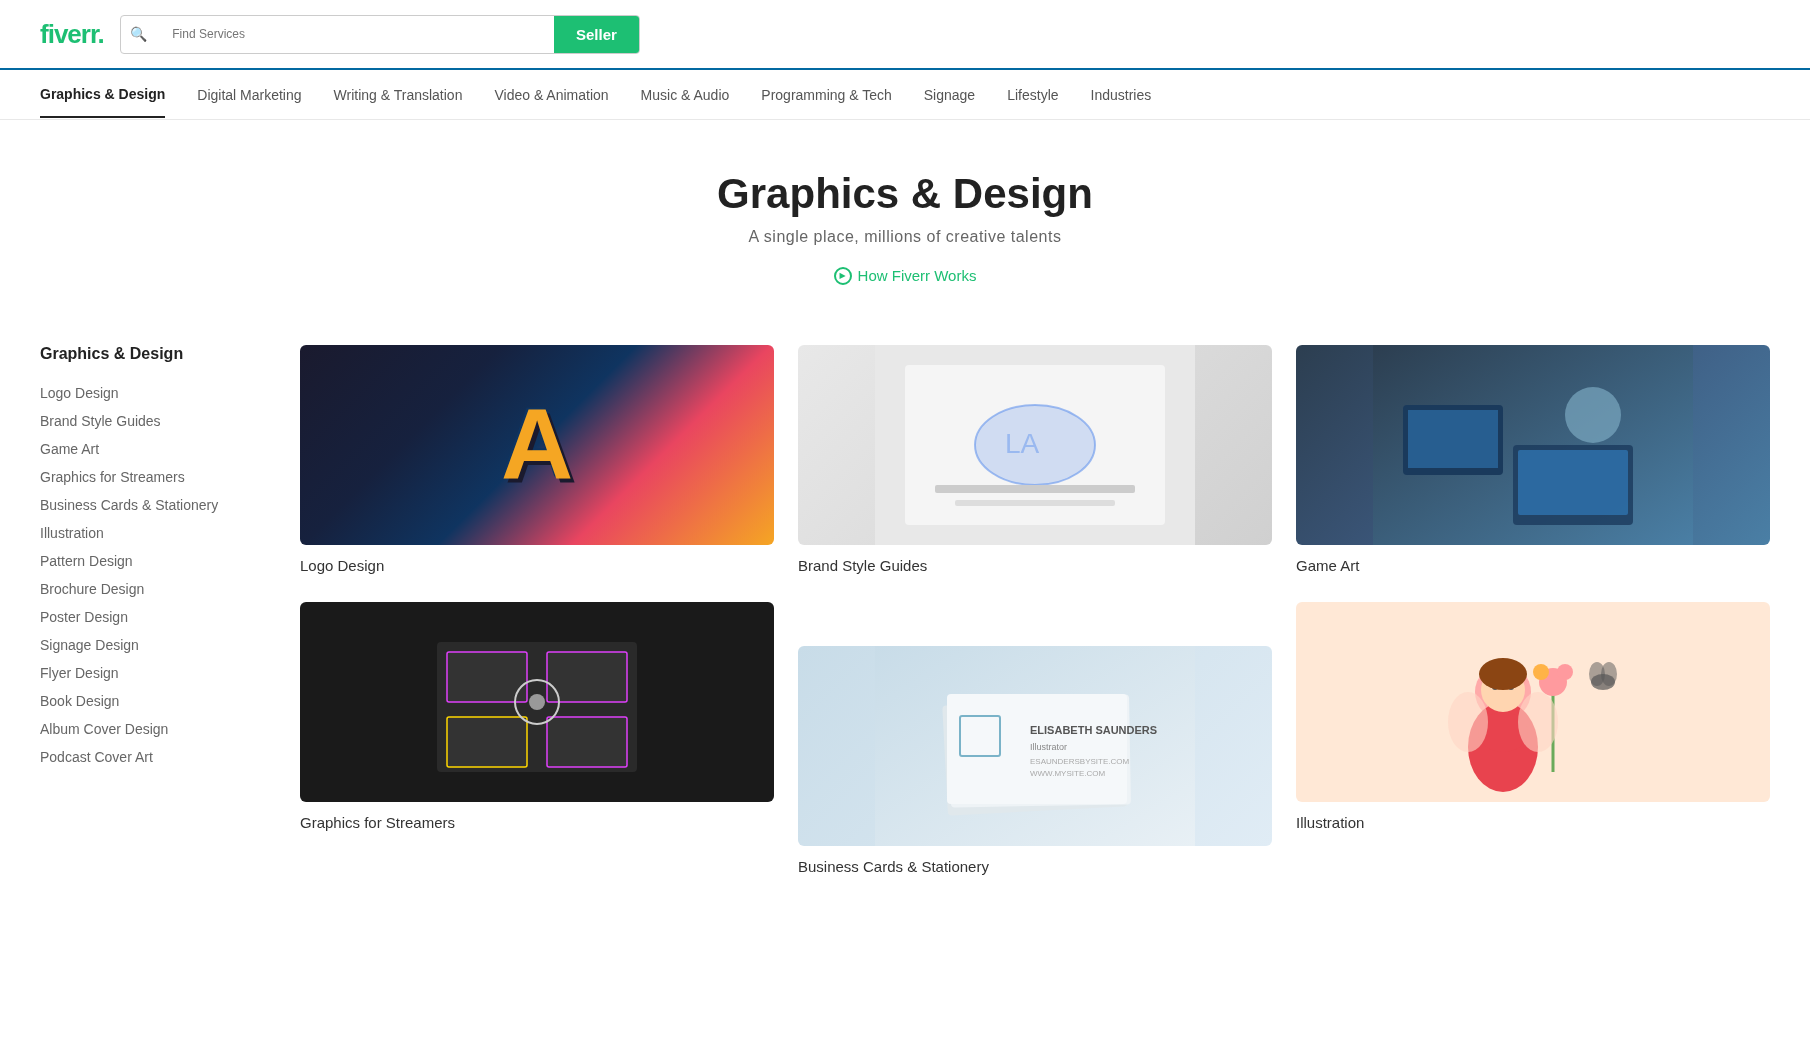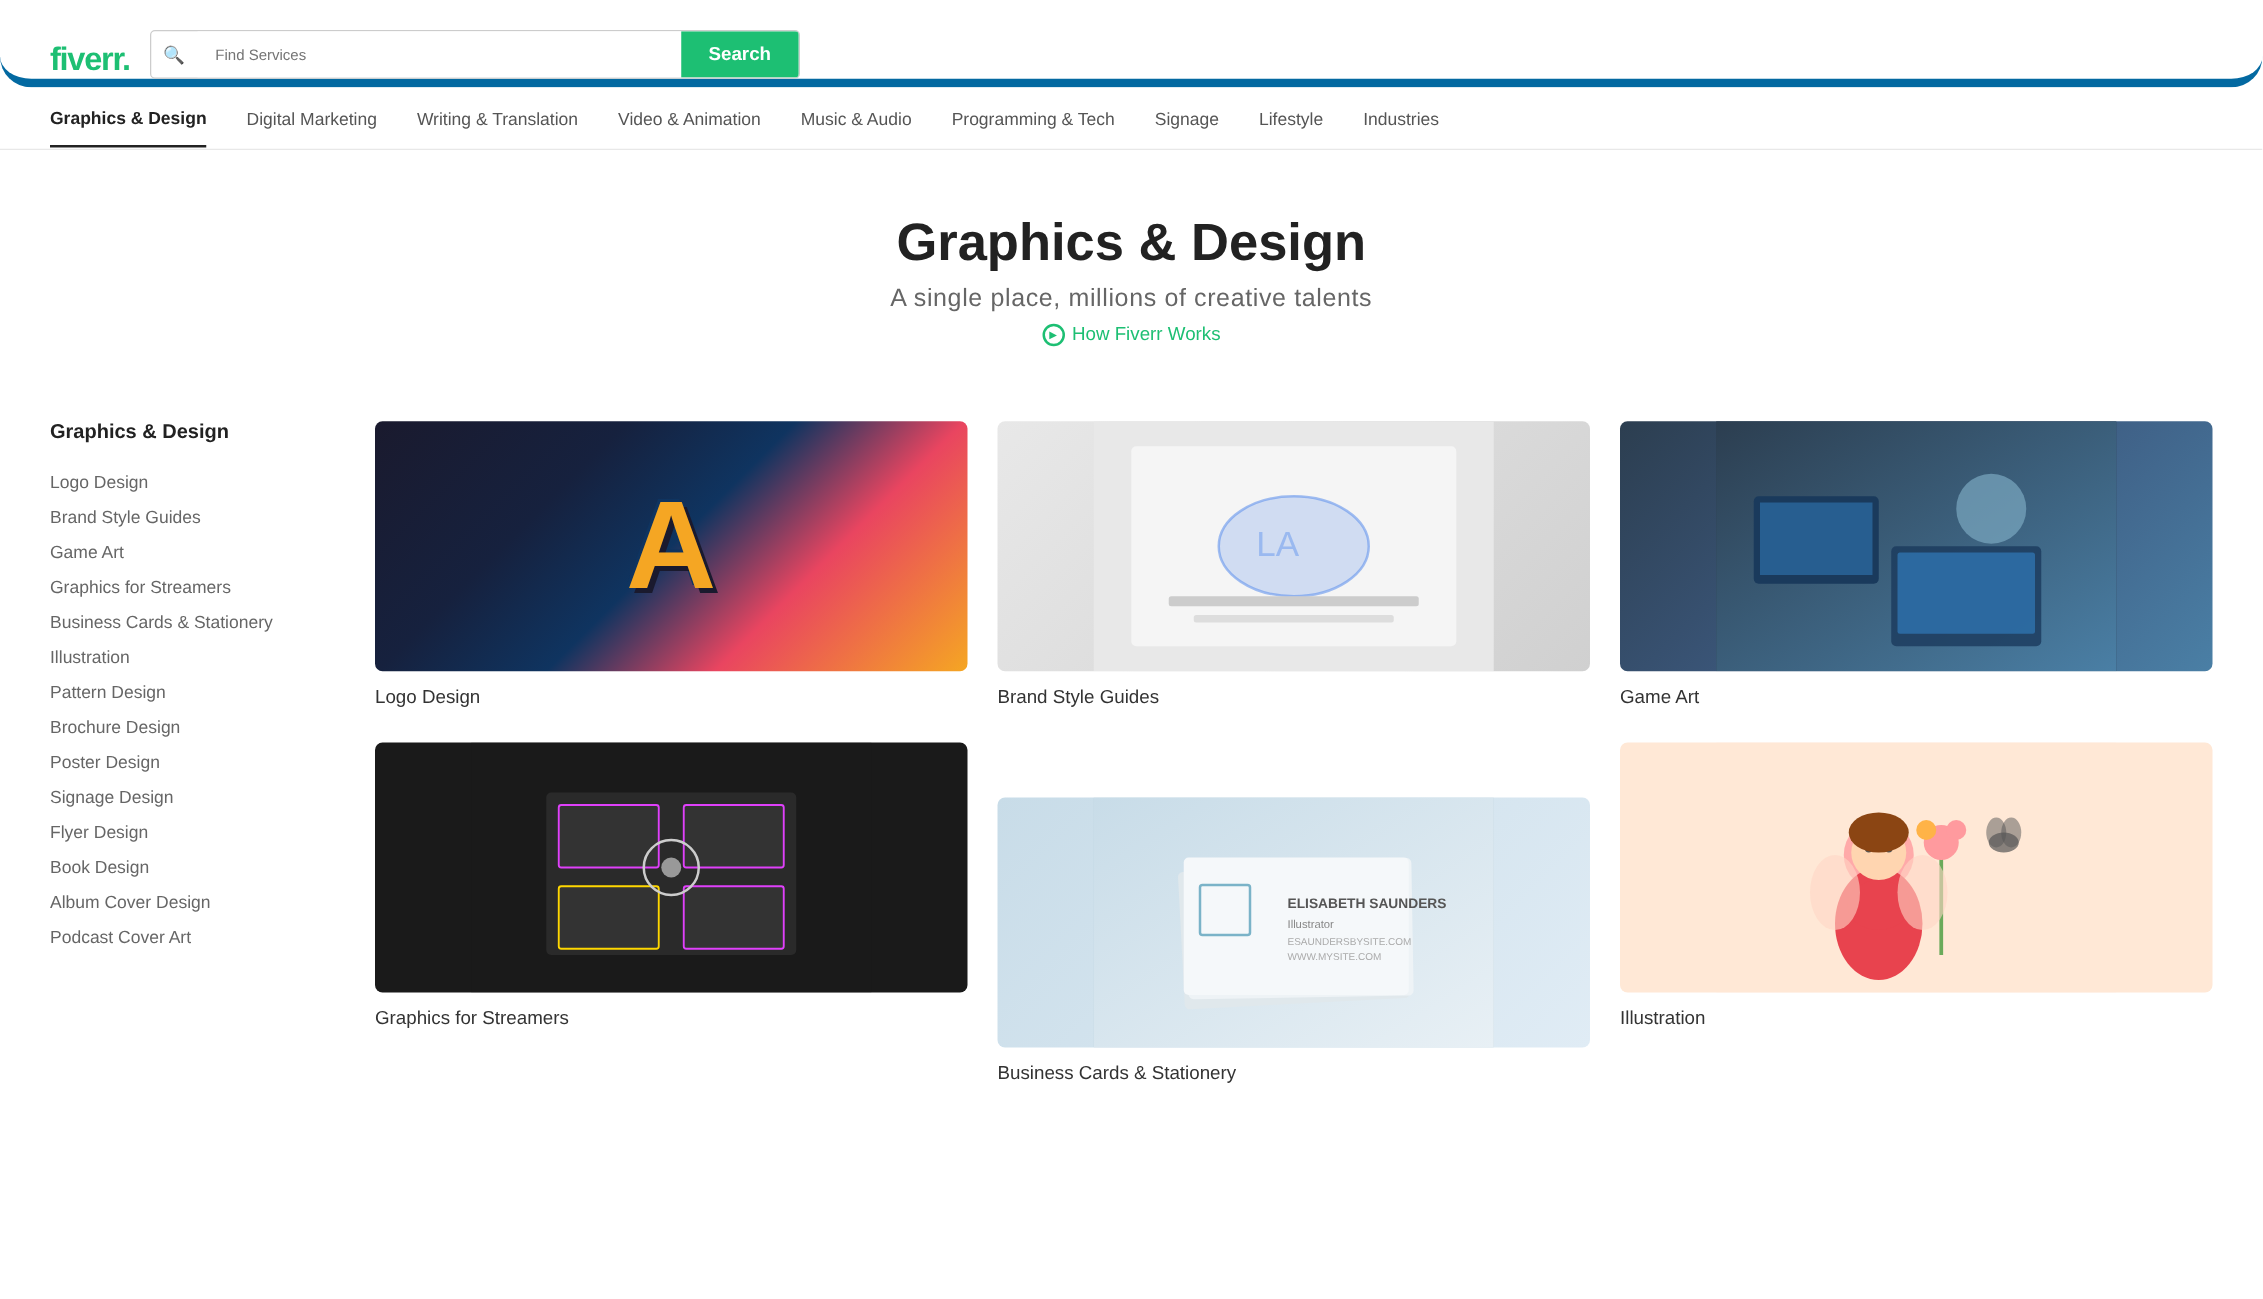--- a/index.html
+++ b/index.html
@@ -1,26 +1,25 @@
 <!DOCTYPE html>
 <html><head>
   <meta charset="utf-8">
   <style>
     * { box-sizing: border-box; margin: 0; padding: 0; }
     body { font-family: 'Helvetica Neue', Arial, sans-serif; color: #333; background: #fff; }
 
     
     .header {
       display: flex;
-      align-items: flex-end;
+      align-items: center;
       padding: 0 40px;
       height: 70px;
-      border-bottom: 7px solid #0369a1;
+      border-bottom: 2px solid #0369a1;
       gap: 16px;
-      border-radius: 25px;
     }
     .logo {
       font-size: 26px;
       font-weight: 700;
       color: #222;
       letter-spacing: -1px;
       white-space: nowrap;
       flex-shrink: 0;
     }
     .logo span { color: #1dbf73; }
@@ -107,24 +106,24 @@
       text-align: center;
       padding: 50px 40px 30px;
     }
     .hero-title {
       font-size: 42px;
       font-weight: 700;
       color: #222;
       margin-bottom: 10px;
     }
     .hero-subtitle {
-      font-size: 20px;
+      font-size: 16px;
       color: #666;
       letter-spacing: 0.5px;
-      margin-bottom: 6px;
+      margin-bottom: 18px;
     }
     .how-fiverr-works {
       display: inline-flex;
       align-items: center;
       gap: 6px;
       color: #1dbf73;
       font-size: 15px;
       cursor: pointer;
     }
     .play-icon {
@@ -209,21 +208,21 @@
 </head>
 <body>
 
 <header class="header">
   <div class="logo">
     <span>fiverr</span><span style="color:#1dbf73">.</span>
   </div>
   <div class="search-bar">
     <span style="display:flex;align-items:center;padding:0 10px;color:#aaa;font-size:14px;">🔍</span>
     <input class="search-input" type="text" placeholder="Find Services" style="">
-    <button class="search-button">Search</button>
+    <button class="search-button">Seller</button>
   </div>
 </header>
 
 <nav class="category-nav">
   <span class="cat-item active">Graphics &amp; Design</span>
   <span class="cat-item">Digital Marketing</span>
   <span class="cat-item">Writing &amp; Translation</span>
   <span class="cat-item">Video &amp; Animation</span>
   <span class="cat-item">Music &amp; Audio</span>
   <span class="cat-item">Programming &amp; Tech</span>

